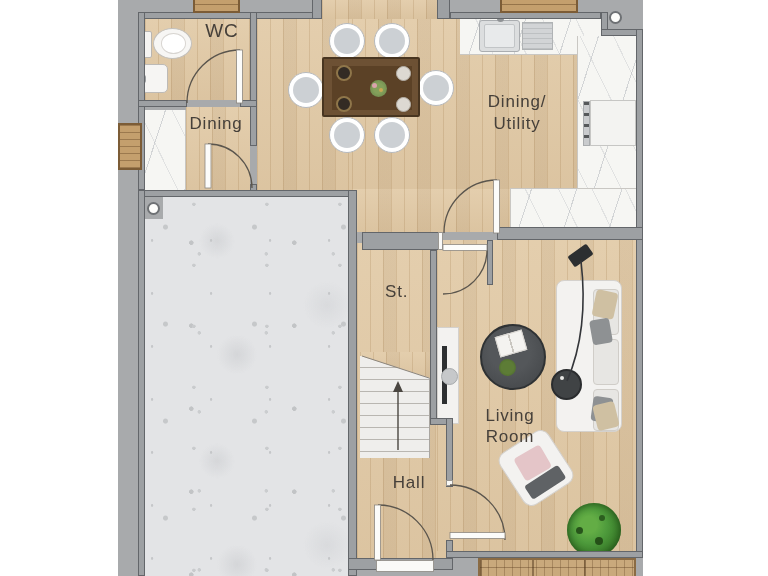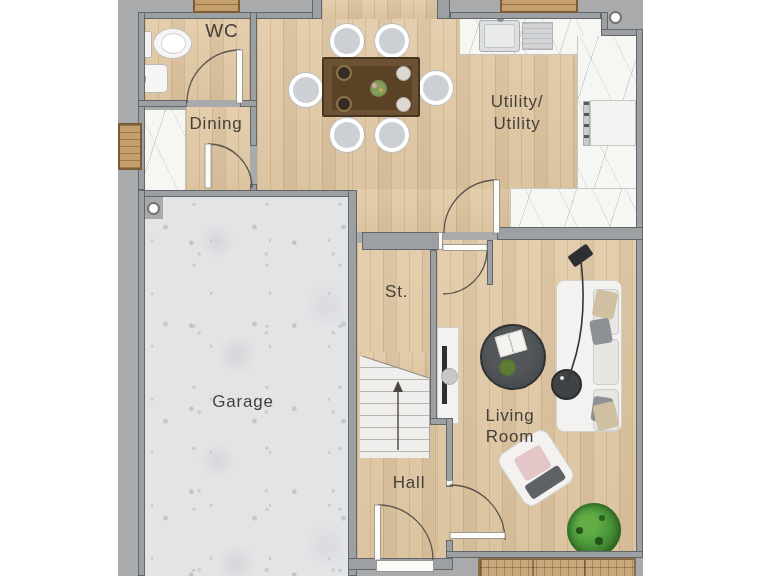--- a/index.html
+++ b/index.html
@@ -234,25 +234,22 @@
     <path d="M 581,261 Q 589,330 567,381" fill="none" stroke="#34363a" stroke-width="1.6"></path>
   </svg>
 
   <div class="label z7" style="left:196px;top:19px;width:52px;font-size:19px;">
     <span>WC</span>
   </div>
   <div class="label z7" style="left:176px;top:113px;width:80px;font-size:17px;">
     <span>Dining</span>
   </div>
   <div class="label z7" style="left:463px;top:91px;width:108px;font-size:17px;line-height:22px;">
-    <div>Utility/</div>
+    <div>Dining/</div>
     <div>Utility</div>
-  </div>
-  <div class="label z7" style="left:201px;top:391px;width:84px;font-size:17px;">
-    <span>Garage</span>
   </div>
   <div class="label z7" style="left:385px;top:281px;width:20px;font-size:17px;">
     <span>St.</span>
   </div>
   <div class="label z7" style="left:386px;top:472px;width:46px;font-size:17px;">
     <span>Hall</span>
   </div>
   <div class="label z7" style="left:468px;top:405px;width:84px;font-size:17px;line-height:21px;">
     <div>Living</div>
     <div>Room</div>

